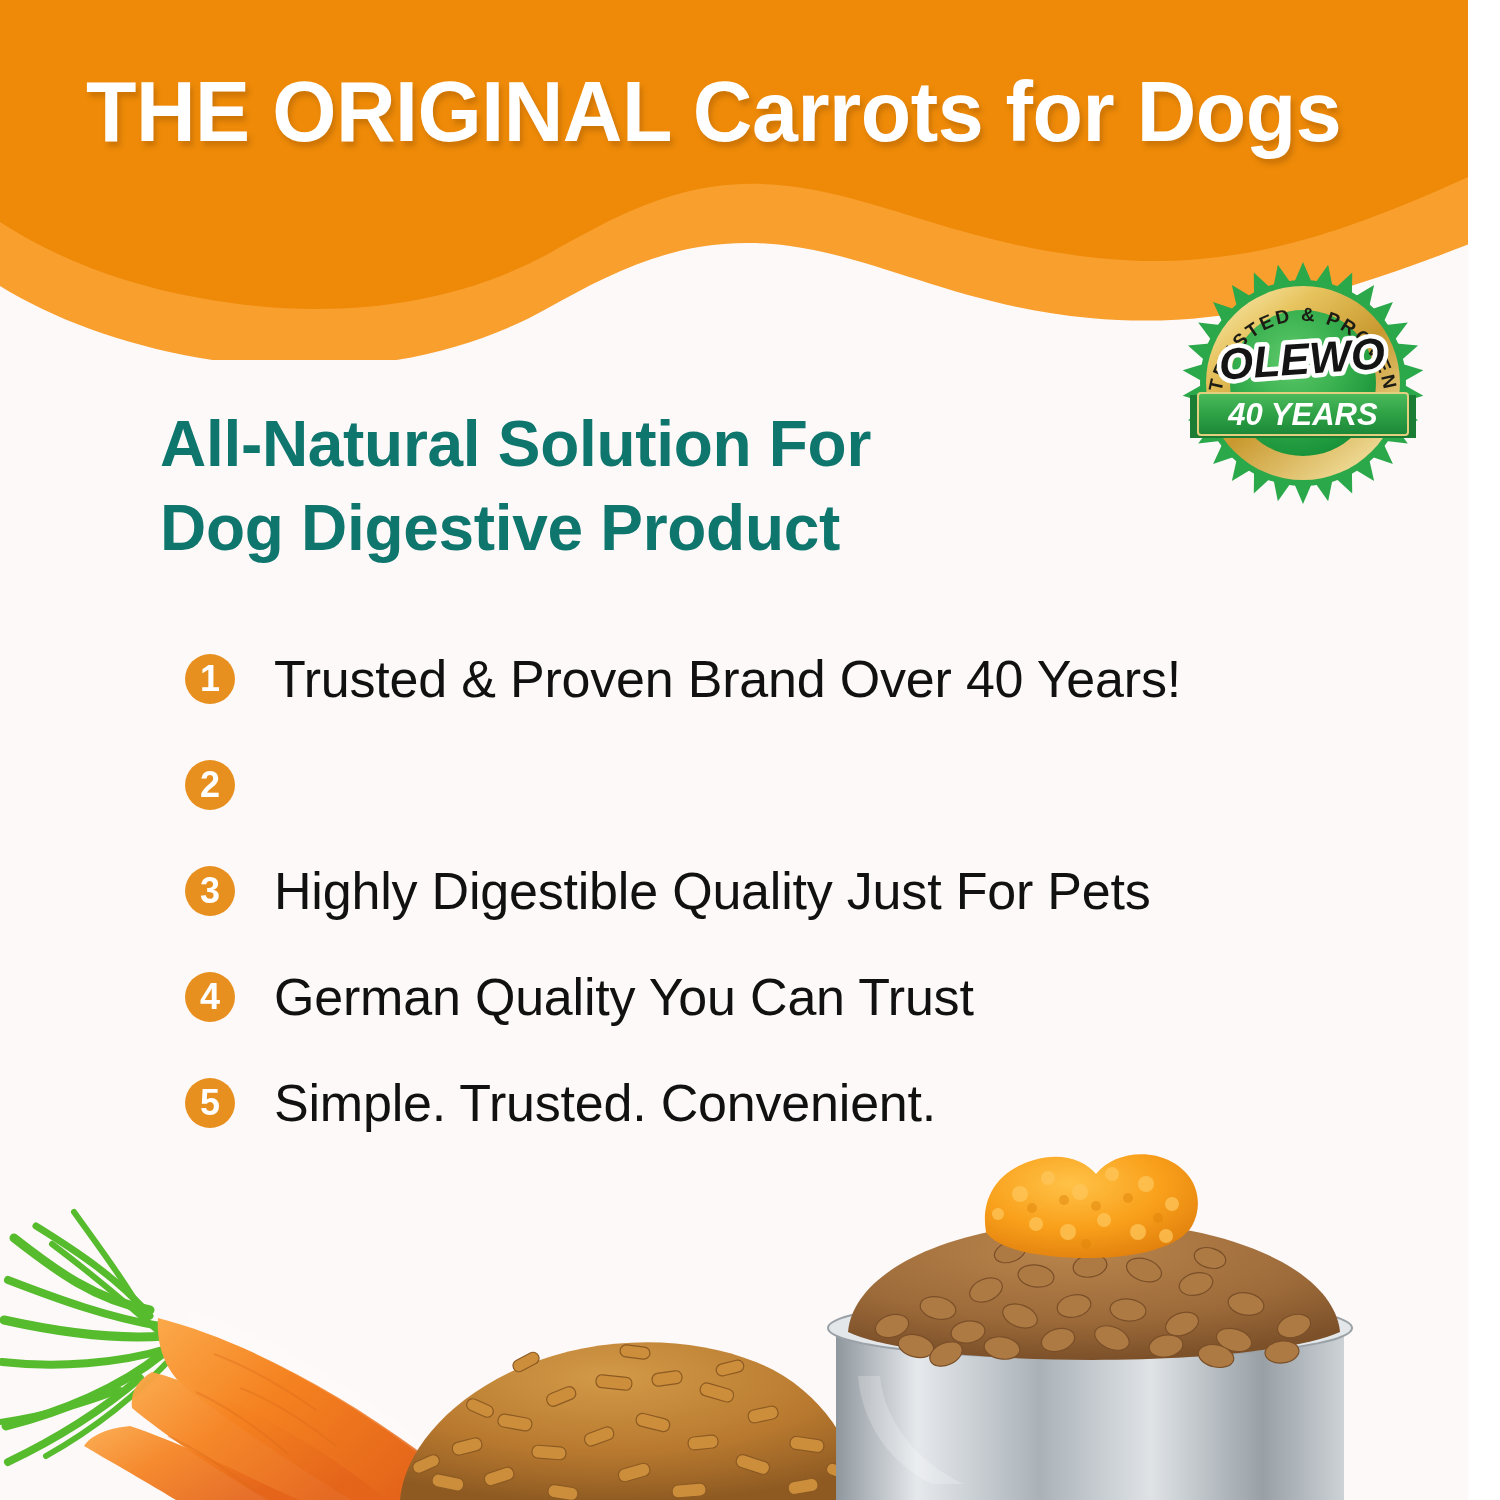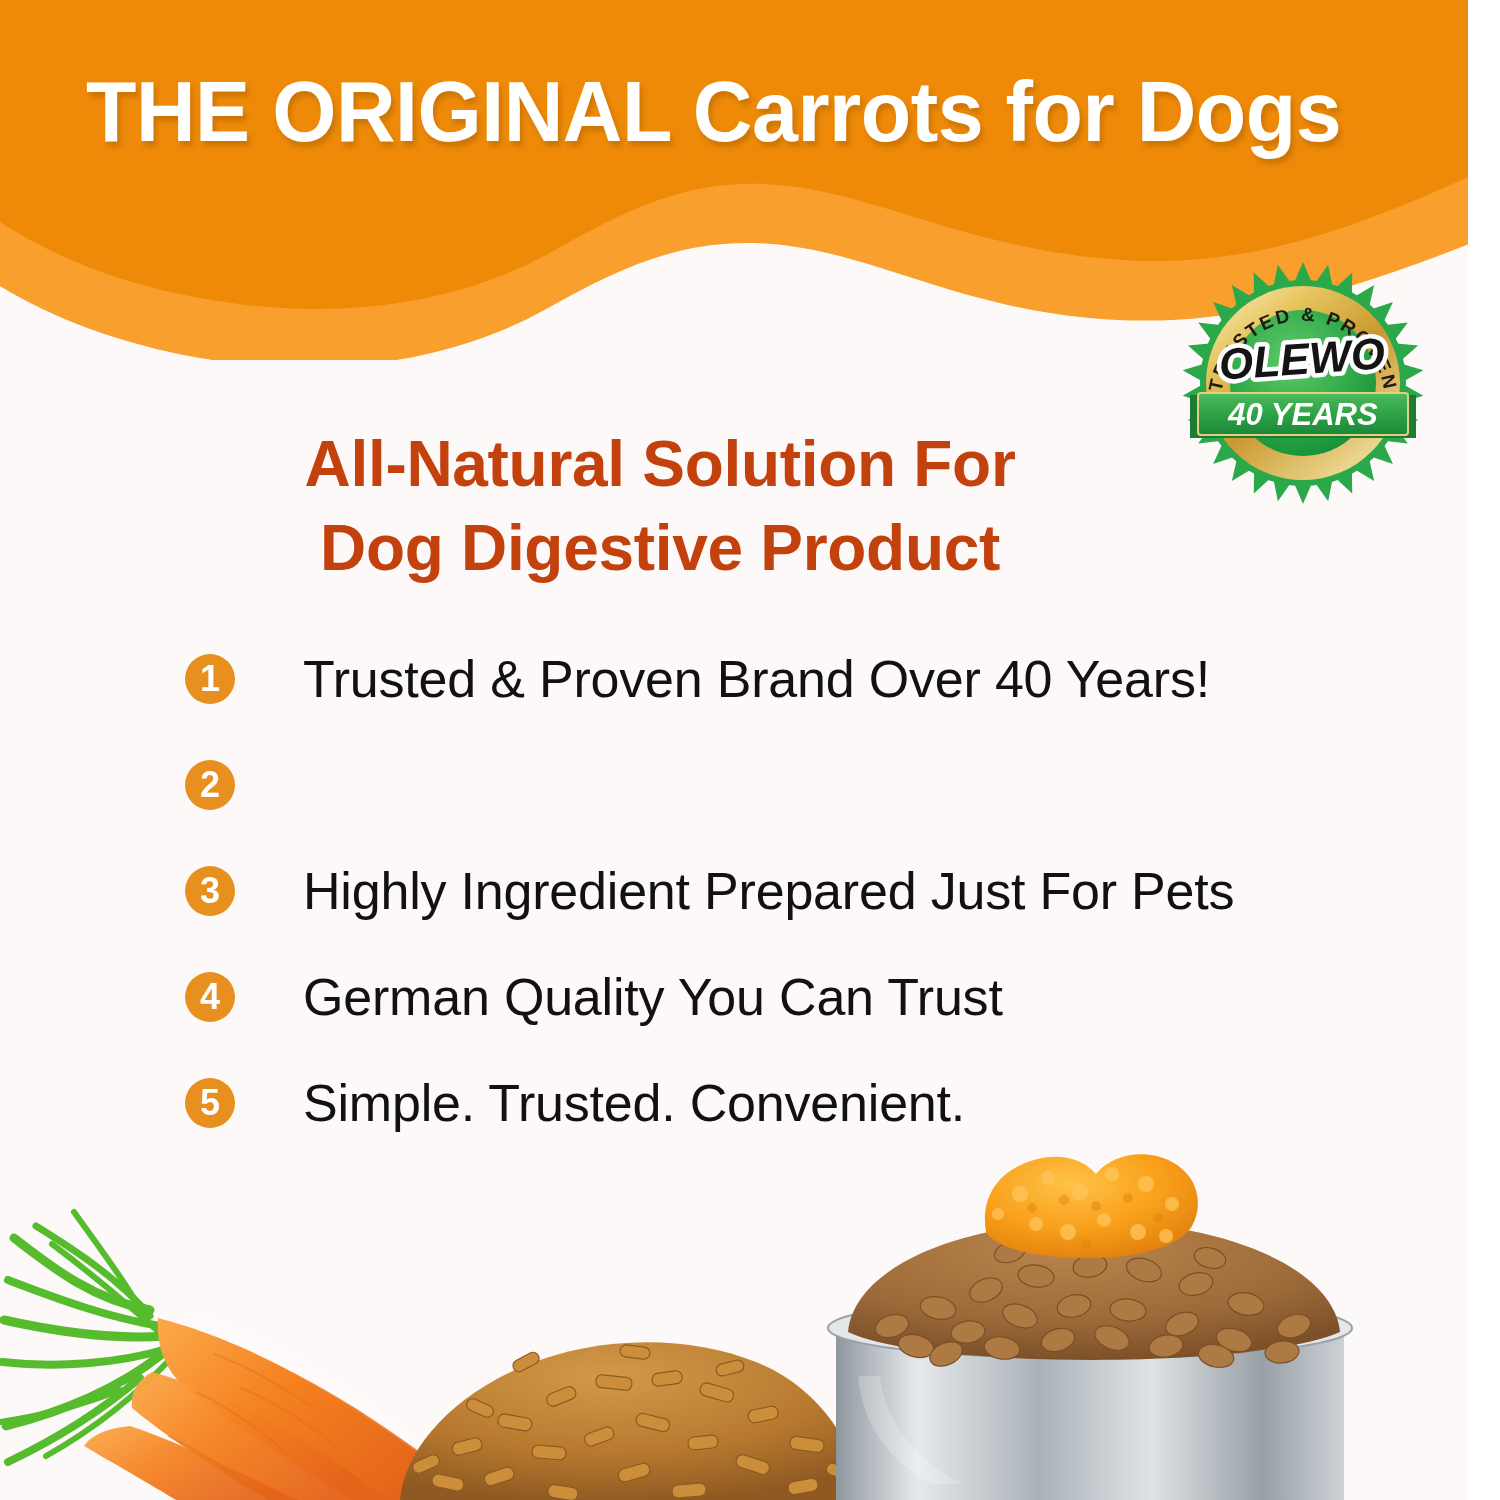--- a/index.html
+++ b/index.html
@@ -54,28 +54,27 @@
     z-index: 6;
   }
 
   
   .subheading {
     position: absolute;
     left: 160px;
     top: 402px;
     width: 1000px;
     z-index: 4;
-    text-align: center;
-    color: #c2410c;
+    text-align: left;
+    color: #0f766e;
     font-family: "Liberation Sans Narrow", "Liberation Sans", sans-serif;
     font-size: 64px;
     font-weight: bold;
     line-height: 1.32;
     letter-spacing: -0.3px;
-    margin-top: 20px;
   }
   .subheading .ln { display: block; }
 
   
   .benefits {
     position: absolute;
     left: 185px;
     top: 648px;
     width: 1200px;
     z-index: 4;
@@ -95,21 +94,21 @@
     color: #ffffff;
     font-family: "Liberation Sans Narrow", "Liberation Sans", sans-serif;
     font-size: 36px;
     font-weight: bold;
     line-height: 50px;
     text-align: center;
     margin-top: 6px;
   }
   .benefit-text {
     flex: 1 1 auto;
-    margin-left: 68px;
+    margin-left: 39px;
     color: #111111;
     font-family: "Liberation Sans Narrow", "Liberation Sans", sans-serif;
     font-size: 52px;
     font-weight: normal;
     line-height: 62px;
     white-space: nowrap;
     letter-spacing: -0.2px;
   }
 
   
@@ -233,21 +232,21 @@
   <div class="benefits">
     <div class="benefit-row">
       <div class="benefit-num">1</div>
       <div class="benefit-text">Trusted &amp; Proven Brand Over 40 Years!</div>
     </div>
     <div class="benefit-row">
       <div class="benefit-num">2</div>
     </div>
     <div class="benefit-row">
       <div class="benefit-num">3</div>
-      <div class="benefit-text">Highly Ingredient Prepared Just For Pets</div>
+      <div class="benefit-text">Highly Digestible Quality Just For Pets</div>
     </div>
     <div class="benefit-row">
       <div class="benefit-num">4</div>
       <div class="benefit-text">German Quality You Can Trust</div>
     </div>
     <div class="benefit-row">
       <div class="benefit-num">5</div>
       <div class="benefit-text">Simple. Trusted. Convenient.</div>
     </div>
   </div>

